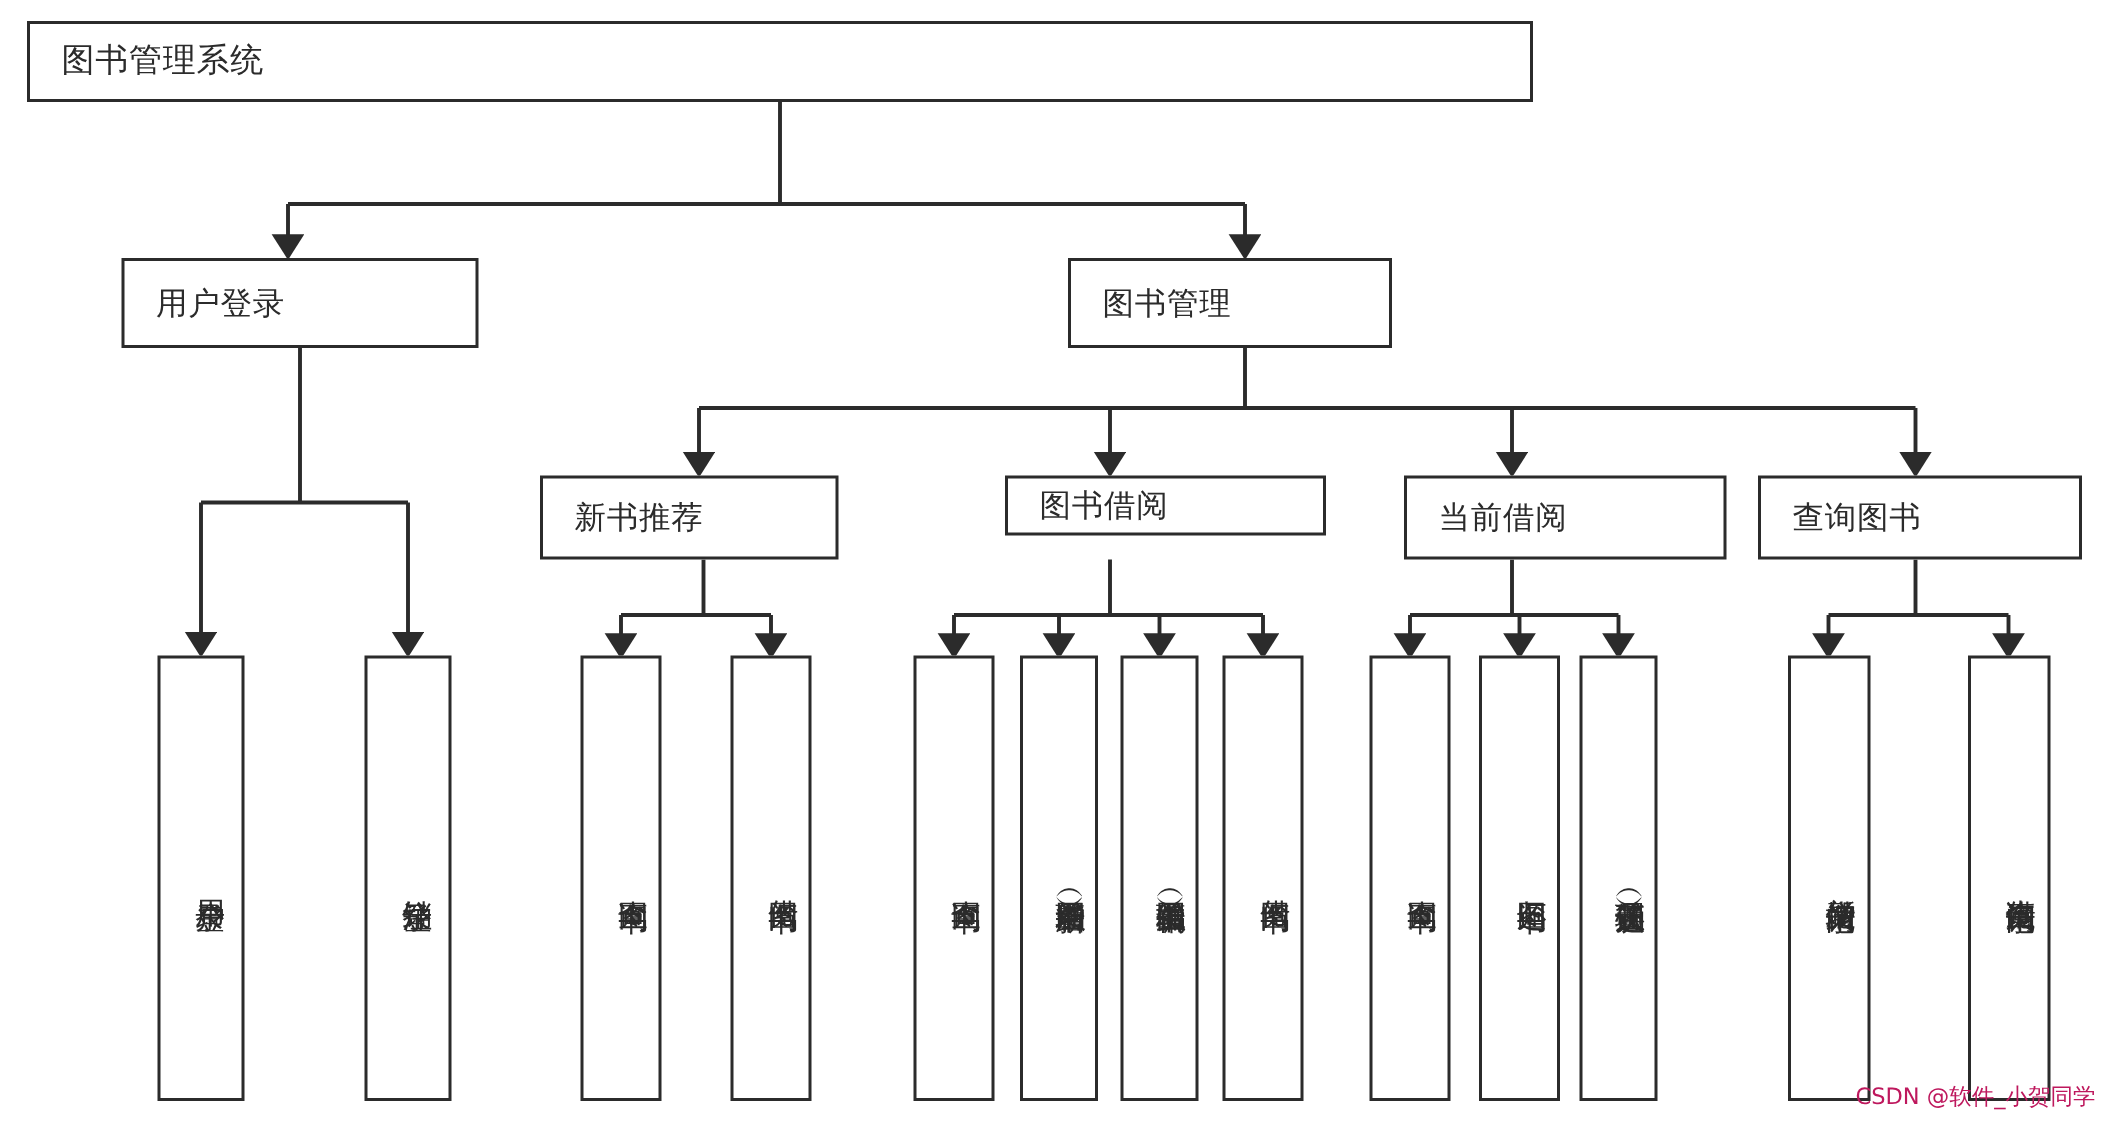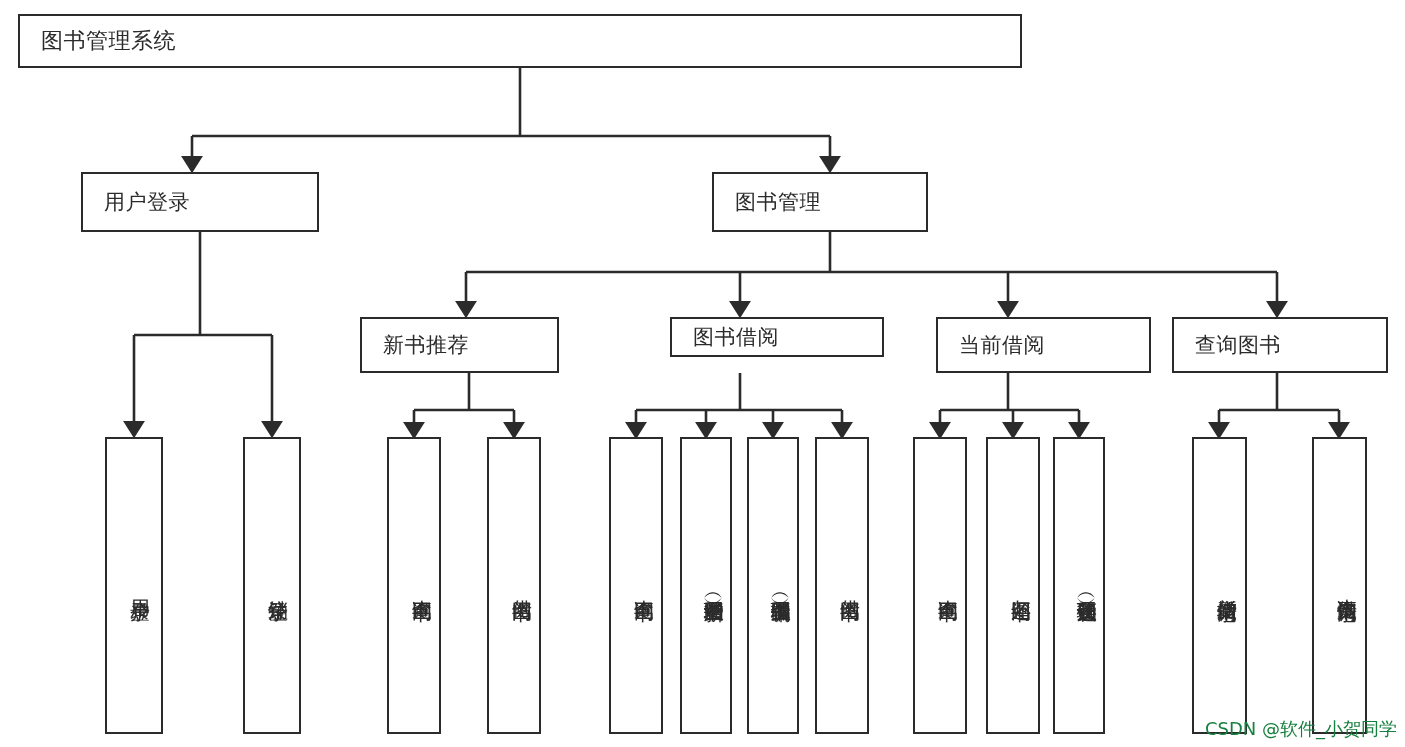--- a/index.html
+++ b/index.html
@@ -63,22 +63,22 @@
   }
   .node.vert.tight .label {
     font-size: 20px;
     line-height: 1.06;
     letter-spacing: 0px;
   }
   #watermark {
     position: absolute;
     right: 8px;
     bottom: 6px;
-    font-size: 18px;
-    color: #15803d;
+    font-size: 15px;
+    color: #be185d;
     font-family: "DejaVu Sans", "Liberation Sans", sans-serif;
     white-space: nowrap;
     user-select: none;
   }
 </style>
 </head>
 <body>
 
 <div id="diagram-root">
 

